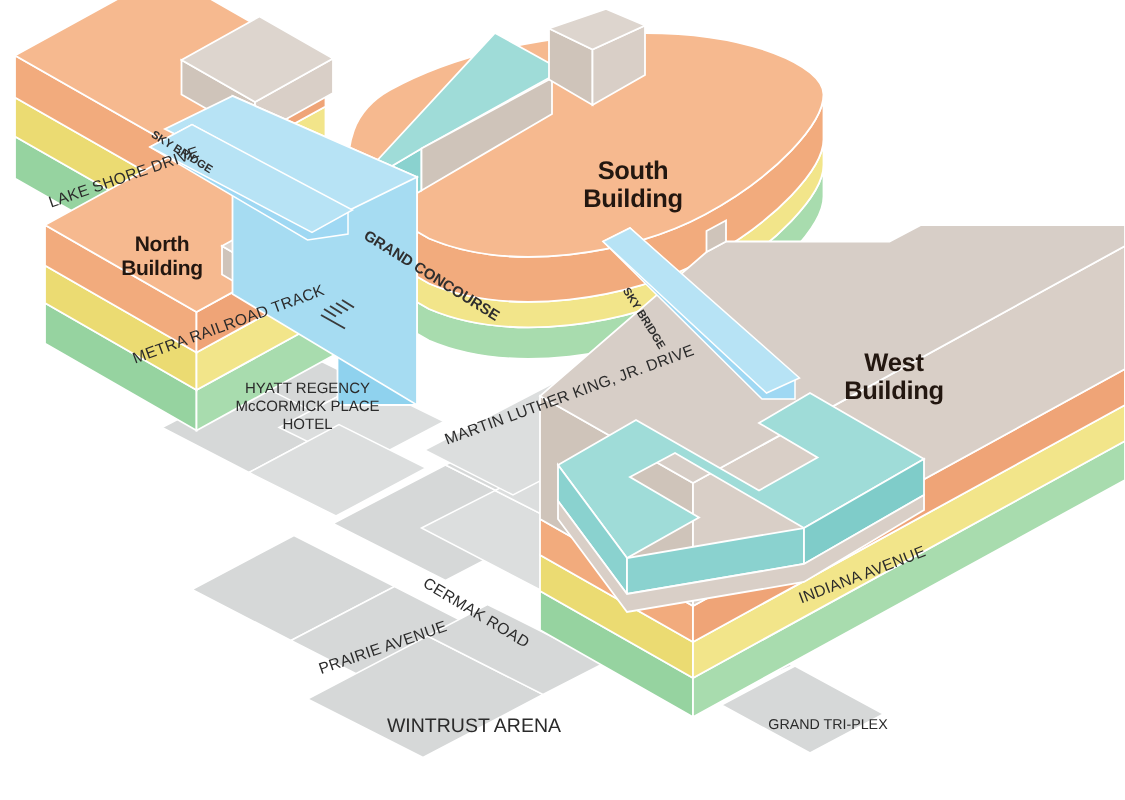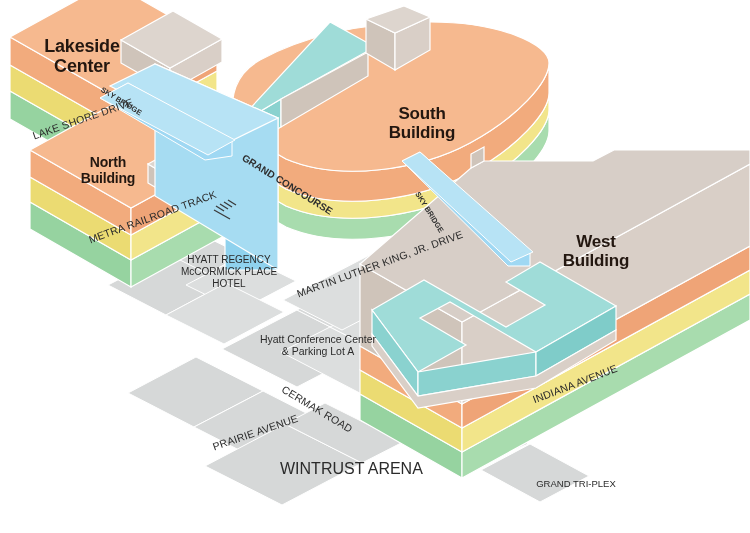--- a/index.html
+++ b/index.html
@@ -28,21 +28,20 @@
     white-space:pre;
     letter-spacing:0.2px;
   }
   .poi-label{
     position:absolute;
     font-family:"Liberation Sans", sans-serif;
     color:#2b2b2b;
     text-align:center;
     line-height:1.18;
     white-space:pre;
-    margin-left:24px;
   }
   .sky-label{
     position:absolute;
     font-family:"Liberation Sans", sans-serif;
     color:#2f2f2f;
     white-space:pre;
     font-weight:600;
   }
 </style>
 </head>
@@ -175,22 +174,20 @@
 
     <g stroke="#3a3a3a" stroke-width="1.3" fill="none">
       <line x1="214" y1="210" x2="230" y2="219"></line>
       <line x1="216" y1="206" x2="224" y2="211"></line>
       <line x1="220" y1="204" x2="228" y2="209"></line>
       <line x1="224" y1="202" x2="232" y2="207"></line>
       <line x1="228" y1="200" x2="236" y2="205"></line>
     </g>
   </svg>
 
-  <div class="bldg-label" style="left:36px;top:36px;width:92px;font-size:18px;">Lakeside
-Center</div>
 
   <div class="bldg-label" style="left:62px;top:155px;width:92px;font-size:14px;">North
 Building</div>
 
   <div class="bldg-label" style="left:374px;top:104px;width:96px;font-size:17px;text-align:center;">South
 Building</div>
 
   <div class="bldg-label" style="left:548px;top:232px;width:96px;font-size:17px;">West
 Building</div>
 
@@ -209,21 +206,19 @@
   <div class="road-label" style="left:286px;top:383px;font-size:10.5px;transform:rotate(31deg);transform-origin:left top;">CERMAK ROAD</div>
 
   <div class="road-label" style="left:211px;top:441px;font-size:10.5px;transform:rotate(-19deg);transform-origin:left top;">PRAIRIE AVENUE</div>
 
   <div class="road-label" style="left:531px;top:394px;font-size:10.5px;transform:rotate(-21deg);transform-origin:left top;">INDIANA AVENUE</div>
 
   <div class="poi-label" style="left:148px;top:254px;width:114px;font-size:10px;">HYATT REGENCY
 McCORMICK PLACE
 HOTEL</div>
 
-  <div class="poi-label" style="left:224px;top:333px;width:140px;font-size:10.5px;">Hyatt Conference Center
-&amp; Parking Lot A</div>
-
-
-  <div class="poi-label" style="left:256px;top:460px;width:120px;font-size:16px;">WINTRUST ARENA</div>
+
+
+  <div class="poi-label" style="left:256px;top:476px;width:120px;font-size:13px;">WINTRUST ARENA</div>
 
   <div class="poi-label" style="left:500px;top:478px;width:104px;font-size:9.5px;">GRAND TRI-PLEX</div>
 
 </div>
 
 </body></html>

